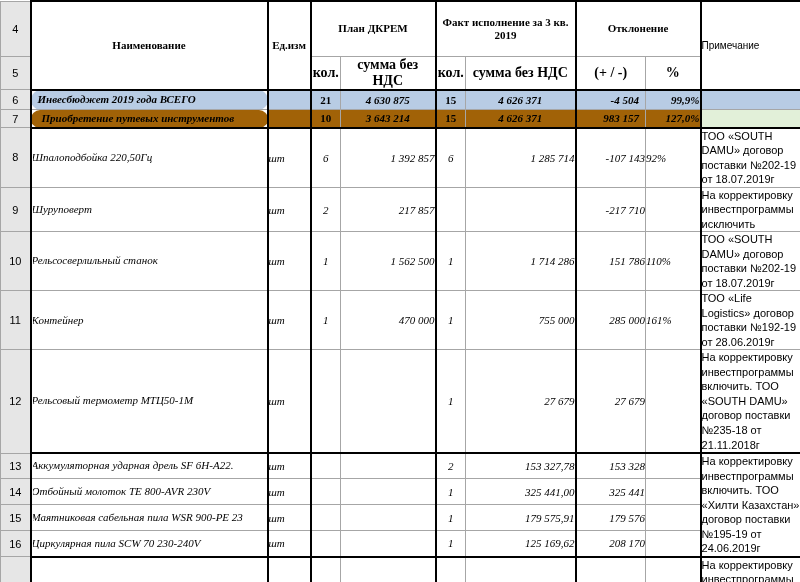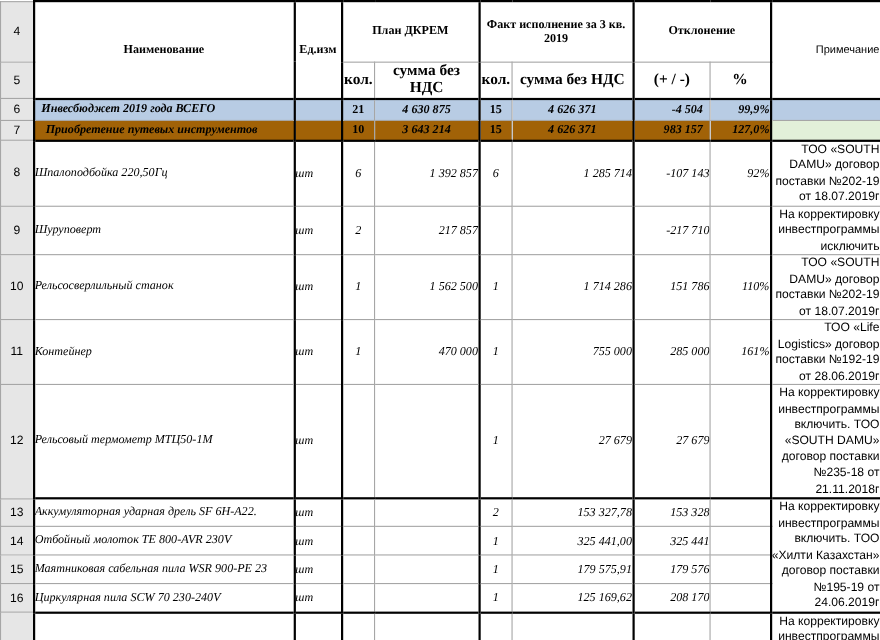--- a/index.html
+++ b/index.html
@@ -80,20 +80,21 @@
   td.tot.pct, td.sect.pct { text-align: right; }
 
   
   td.name {
     font-style: italic;
     font-size: 11.5px;
     text-align: left;
     padding-left: 14px;
     padding-right: 4px;
     line-height: 1.25;
+    border-radius: 10px;
   }
   td.unit {
     font-style: italic;
     font-size: 10.5px;
     text-align: left;
   }
   td.qty {
     font-style: italic;
     font-size: 11.5px;
     text-align: center;
@@ -106,26 +107,26 @@
   }
   td.dev {
     font-style: italic;
     font-size: 11.5px;
     text-align: right;
     padding-right: 10px;
   }
   td.pct {
     font-style: italic;
     font-size: 11.5px;
-    text-align: right;
+    text-align: left;
   }
   td.note {
     font-family: "Liberation Sans", sans-serif;
     font-size: 10.5px;
-    text-align: right;
+    text-align: left;
     vertical-align: top;
     padding: 1px 3px 1px 6px;
     line-height: 1.32;
     color: #1a1a1a;
   }
   td.note.greenbg { background: #e2f0d9; }
   td.note.bluebg  { background: #b8cce4; }
 </style>
 </head>
 <body>

